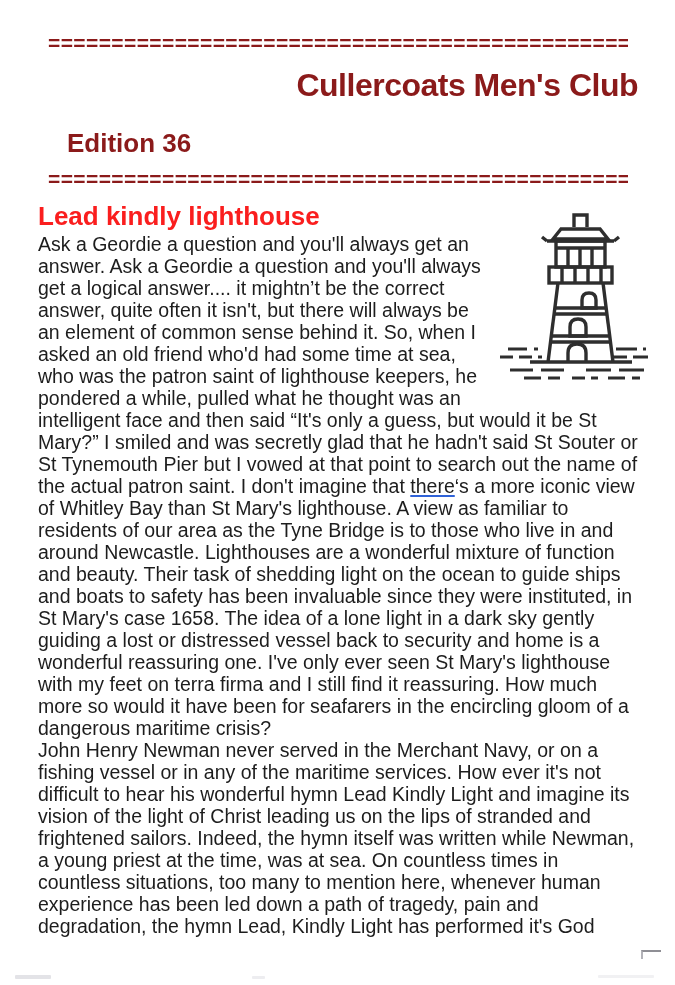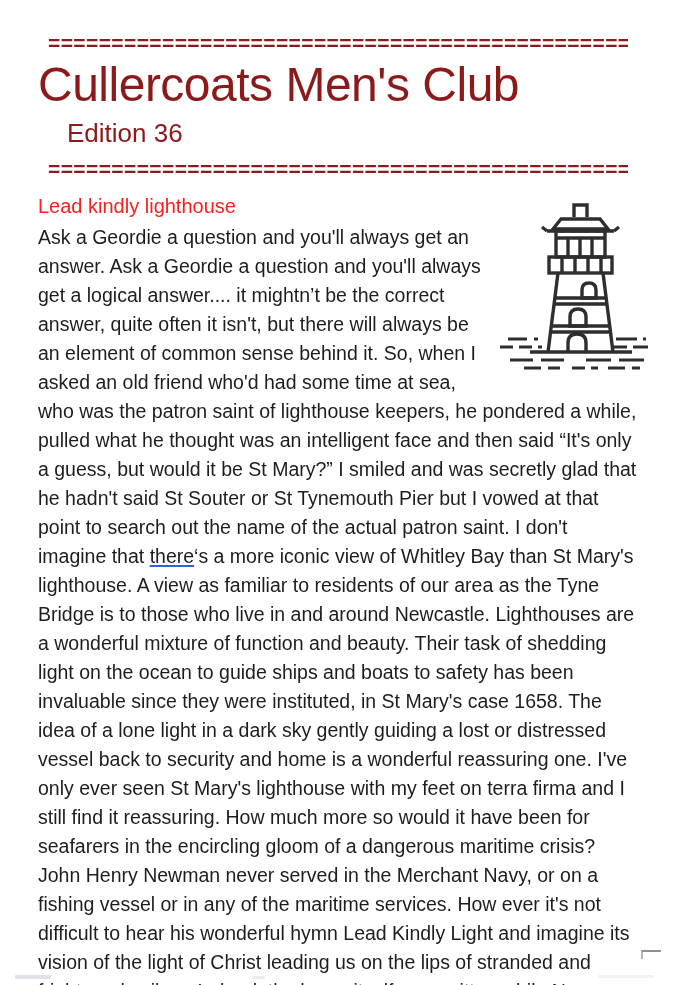--- a/index.html
+++ b/index.html
@@ -22,41 +22,41 @@
   .divider{
     width:580px;height:26px;line-height:26px;
     margin-left:10px;
     overflow:hidden;white-space:nowrap;
     font-weight:bold;font-size:21px;letter-spacing:0.4px;
     color:var(--masthead-red);
     user-select:none;
   }
   .title{
     margin:2px 0 0 0;
-    text-align:left;
-    font-size:48px;line-height:54px;font-weight:normal;
+    text-align:right;
+    font-size:32px;line-height:54px;font-weight:bold;
     color:var(--masthead-red);
     letter-spacing:-0.5px;
   }
   .subrow{
     display:flex;justify-content:space-between;align-items:baseline;
-    margin-top:6px;
+    margin-top:16px;
     padding:0 51px 0 29px;
-    font-size:26px;line-height:30px;font-weight:normal;
+    font-size:26px;line-height:30px;font-weight:bold;
     color:var(--masthead-red);
   }
   .divider.bottom{margin-top:8px;}
   .headline{
     margin:10px 0 2px 0;
-    font-size:20px;line-height:29px;font-weight:normal;
+    font-size:26px;line-height:29px;font-weight:bold;
     color:var(--headline-red);
   }
   .bodycopy{
     margin:0;
-    font-size:19.5px;line-height:29px;
+    font-size:19.5px;line-height:22px;
     color:var(--body-text);
     text-align:left;
   }
   .floatimg{
     float:right;
     width:164px;height:172px;
     margin:6px -20px 8px 12px;
   }
   .floatimg svg{display:block;}
   .spellword{

